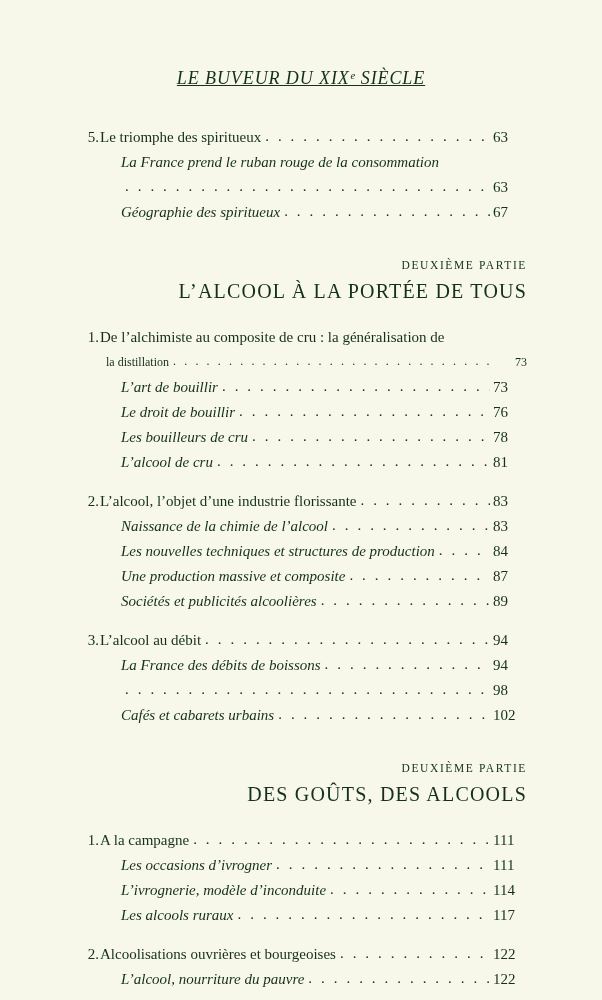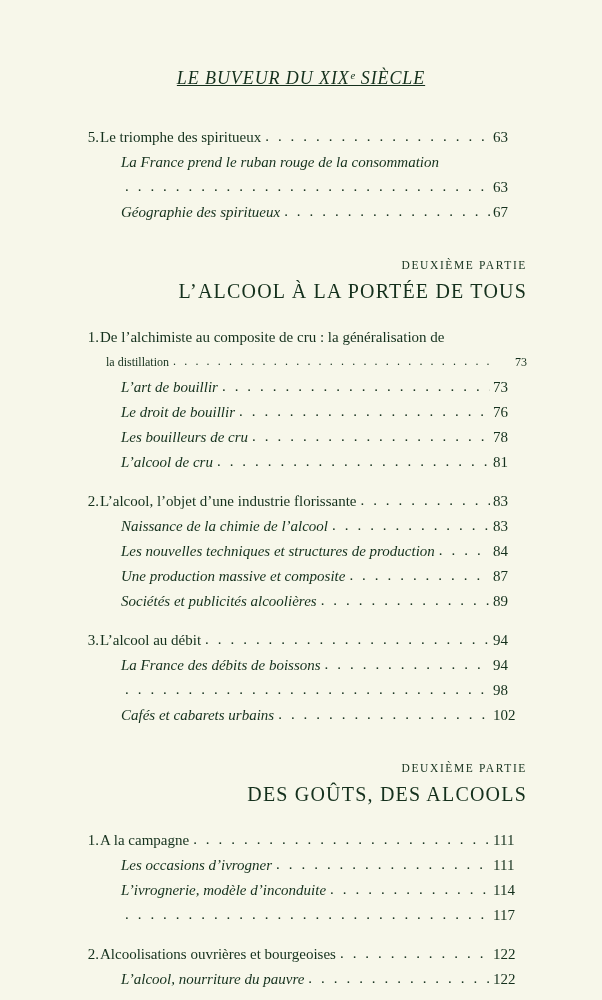--- a/index.html
+++ b/index.html
@@ -251,20 +251,21 @@
           <span class="txt">Les occasions d’ivrogner</span>
           <span class="dots">. . . . . . . . . . . . . . . . . . . . . . . . . . . . . . . . . . . . . . . . . . . . . . . . . . . . . . . . . . . . . . . . . . . . . . . . . . . . . . . . . . . . . . . . . . </span>
           <span class="page-no">111</span>
         </div>
         <div class="entry level2">
           <span class="txt">L’ivrognerie, modèle d’inconduite</span>
           <span class="dots">. . . . . . . . . . . . . . . . . . . . . . . . . . . . . . . . . . . . . . . . . . . . . . . . . . . . . . . . . . . . . . . . . . . . . . . . . . . . . . . . . . . . . . . . . . </span>
           <span class="page-no">114</span>
         </div>
         <div class="entry level2">
+          <span class="txt">Les alcools ruraux</span>
           <span class="dots">. . . . . . . . . . . . . . . . . . . . . . . . . . . . . . . . . . . . . . . . . . . . . . . . . . . . . . . . . . . . . . . . . . . . . . . . . . . . . . . . . . . . . . . . . . </span>
           <span class="page-no">117</span>
         </div>
         <div class="gap"></div>
         <div class="entry level1">
           <span class="num">2.</span>
           <span class="txt">Alcoolisations ouvrières et bourgeoises</span>
           <span class="dots">. . . . . . . . . . . . . . . . . . . . . . . . . . . . . . . . . . . . . . . . . . . . . . . . . . . . . . . . . . . . . . . . . . . . . . . . . . . . . . . . . . . . . . . . . . </span>
           <span class="page-no">122</span>
         </div>

